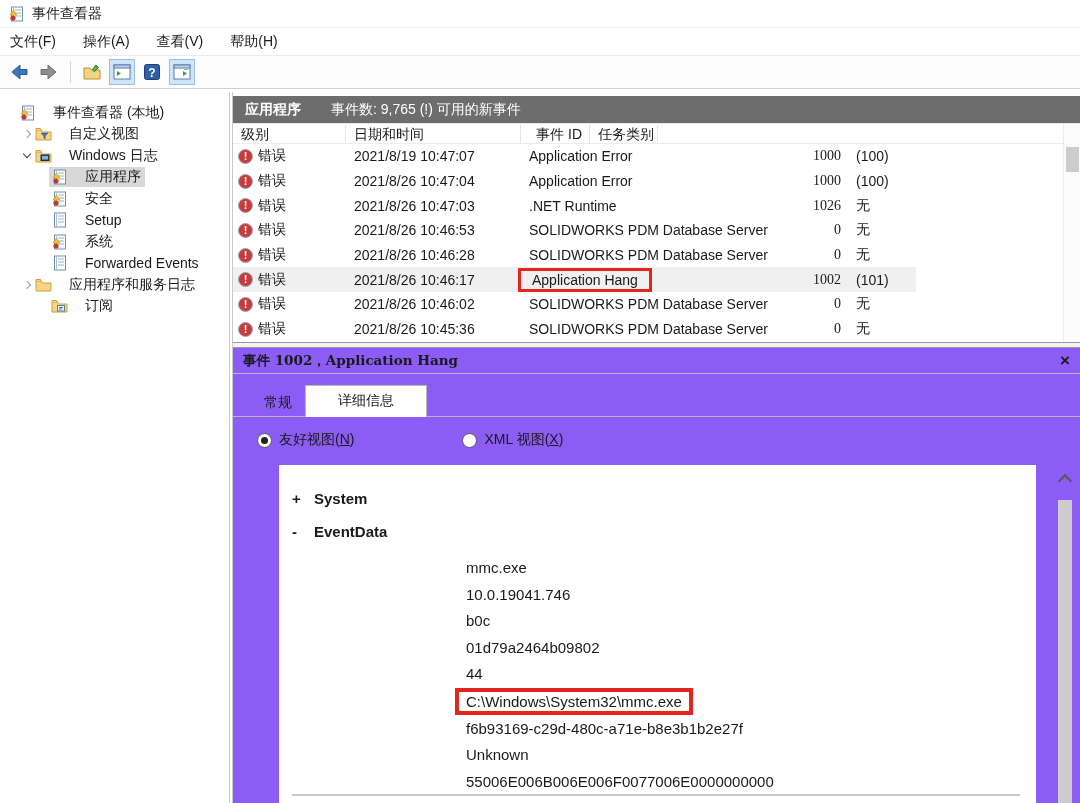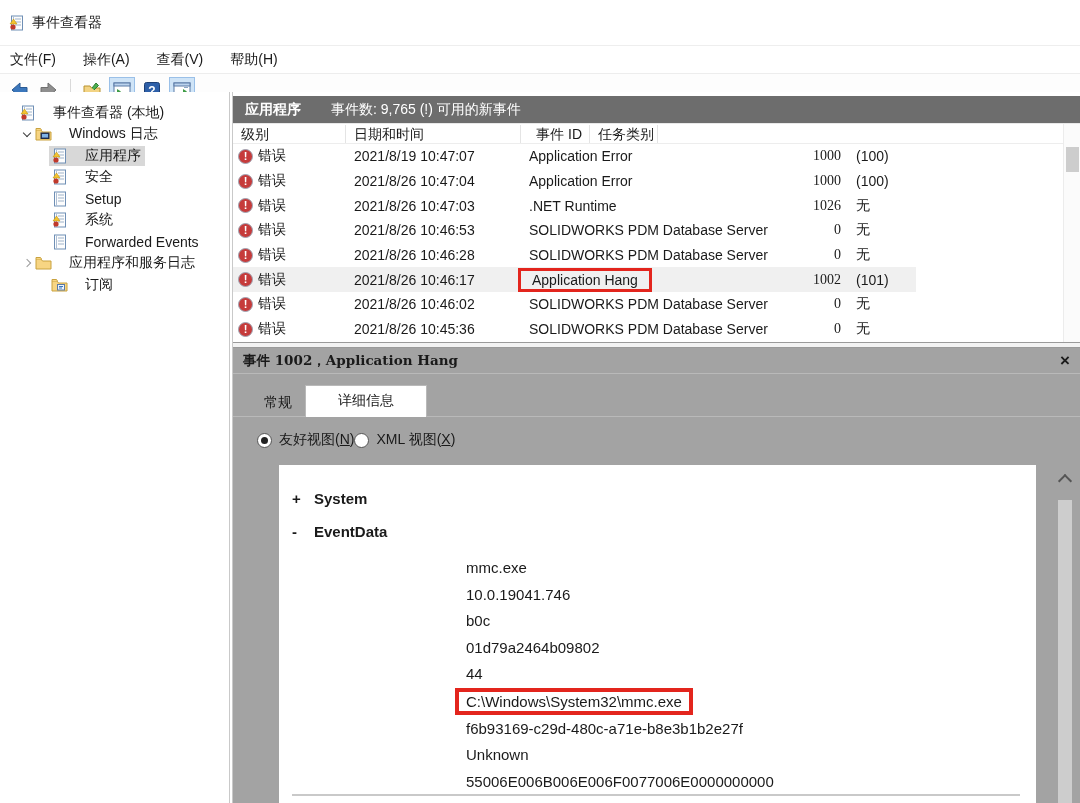--- a/index.html
+++ b/index.html
@@ -1,20 +1,20 @@
 <!DOCTYPE html>
 <html><head>
 <meta charset="utf-8">
 <style>
   * { margin:0; padding:0; box-sizing:border-box; }
   html,body { width:1080px; height:803px; background:#fff; overflow:hidden;
     font-family:"Liberation Sans", sans-serif; color:#1a1a1a; }
 
   
-  .titlebar { height:46px; display:flex; align-items:center; padding-left:8px; gap:7px;
+  .titlebar { height:28px; display:flex; align-items:center; padding-left:8px; gap:7px;
     background:#fff; border-bottom:1px solid #eeeeee; font-size:14px; }
   .menubar { height:28px; display:flex; align-items:center; padding-left:10px; gap:27px;
     font-size:14px; border-bottom:1px solid #ededed; background:#fff; }
   .menu-item { cursor:default; }
   .toolbar { height:33px; display:flex; align-items:center; padding-left:6px; gap:4px;
     border-bottom:1px solid #cfcfcf; background:#fdfdfd; }
   .tool-btn { width:26px; height:26px; display:flex; align-items:center; justify-content:center; border:1px solid transparent; }
   .tool-btn.hl { background:#cfe4f7; border:1px solid #9ac0e8; }
   .tool-sep { width:1px; height:22px; background:#d9d9d9; margin:0 4px; }
 
@@ -60,30 +60,30 @@
     background:#c63b3b; border:1px solid #9fa6b5; color:#fff; font-size:11px; font-weight:bold;
     display:inline-flex; align-items:center; justify-content:center; line-height:1; }
   .redbox-src { border:3px solid #e3251d; padding:1px 11px; margin-left:-11px; display:inline-block; }
   .vscroll { position:absolute; top:0; right:0; bottom:0; width:17px; background:#fbfbfb; border-left:1px solid #ececec; }
   .vscroll .thumb { position:absolute; top:23px; left:2px; width:13px; height:25px; background:#cdcdcd; }
 
   
   .splitter { height:6px; background:#f3f3f3; border-top:1px solid #9a9a9a; border-bottom:1px solid #9a9a9a; }
 
   
-  .detail { position:absolute; left:0; right:0; bottom:0; top:256px; background:#a3a3a3; }
+  .detail { position:absolute; left:0; right:0; bottom:0; top:256px; background:#8b5cf6; }
   .detail-header { height:26px; display:flex; align-items:center; padding:0 10px;
     border-bottom:1px solid #b9b9b9; font-family:"DejaVu Serif", serif; font-size:13.5px; font-weight:bold; }
   .detail-header .spacer { flex:1; }
   .close-x { font-size:17px; font-weight:bold; font-family:"Liberation Sans", sans-serif; cursor:default; }
   .tabstrip { display:flex; align-items:flex-end; padding-left:18px; margin-top:11px; position:relative; }
   .tabstrip::after { content:""; position:absolute; left:0; right:0; bottom:0; height:1px; background:#b9b9b9; }
   .tab { font-size:14px; padding:4px 13px 5px; position:relative; }
   .tab.active { background:#fff; border:1px solid #b9b9b9; border-bottom:none; padding:6px 32px 7px; z-index:2; }
-  .radio-row { display:flex; margin:14px 0 0 24px; font-size:14px; align-items:center; }
+  .radio-row { display:flex; gap:108px; margin:14px 0 0 24px; font-size:14px; align-items:center; }
   .radio { display:flex; align-items:center; gap:7px; }
   .rcircle { width:15px; height:15px; border-radius:50%; border:1px solid #555; background:#fff;
     display:inline-flex; align-items:center; justify-content:center; flex:none; }
   .rcircle.on::after { content:""; width:7px; height:7px; border-radius:50%; background:#222; }
 
   .friendly { position:absolute; left:46px; top:117px; width:757px; bottom:0; background:#fff;
     padding:17px 0 0 13px; overflow:hidden; }
   .node-line { font-size:15px; font-weight:bold; line-height:33px; display:flex; }
   .node-line .tg { width:22px; flex:none; }
   .vals { padding-left:174px; margin-top:7px; font-size:15px; }
@@ -187,20 +187,33 @@
               <line x1="7" y1="7" x2="13" y2="7" stroke="#9fb3c9"></line>
               <line x1="7" y1="10" x2="13" y2="10" stroke="#9fb3c9"></line>
               <path d="M5.5 4 L9 9 L2 9 Z" fill="#f4c430" stroke="#b98c00" stroke-width="0.5"></path>
               <circle cx="5" cy="12" r="2.6" fill="#c0392b"></circle>
             </svg>
           </span>
       <span class="tlabel">事件查看器 (本地)</span>
     </span>
   </div>
 
+  <div class="tree-row" style="padding-left: 20px;">
+    <span class="chev collapsed"></span>
+    <span class="tree-sel">
+      <span class="ticon">
+            <svg viewBox="0 0 17 16">
+              <path d="M1 4 h5 l1.5 2 H16 v8 H1 Z" fill="#f7d583" stroke="#c9a23f"></path>
+              <path d="M1 4 v-1.5 h4.5 l1 1.5" fill="#f7d583" stroke="#c9a23f"></path>
+              <path d="M6 7 h7 l-2.8 3 v3 l-1.4 -1 v-2 Z" fill="#3b77bc" stroke="#2a5a93" stroke-width="0.5"></path>
+            </svg>
+          </span>
+      <span class="tlabel">自定义视图</span>
+    </span>
+  </div>
 
   <div class="tree-row" style="padding-left: 20px;">
     <span class="chev expanded"></span>
     <span class="tree-sel">
       <span class="ticon">
             <svg viewBox="0 0 17 16">
               <path d="M1 4 h5 l1.5 2 H16 v8 H1 Z" fill="#f7d583" stroke="#c9a23f"></path>
               <path d="M1 4 v-1.5 h4.5 l1 1.5" fill="#f7d583" stroke="#c9a23f"></path>
               <rect x="6" y="7" width="8" height="5.5" fill="#2c3e66" stroke="#1c2a4a"></rect>
               <rect x="7" y="8" width="6" height="3.5" fill="#7fb2e5"></rect>

